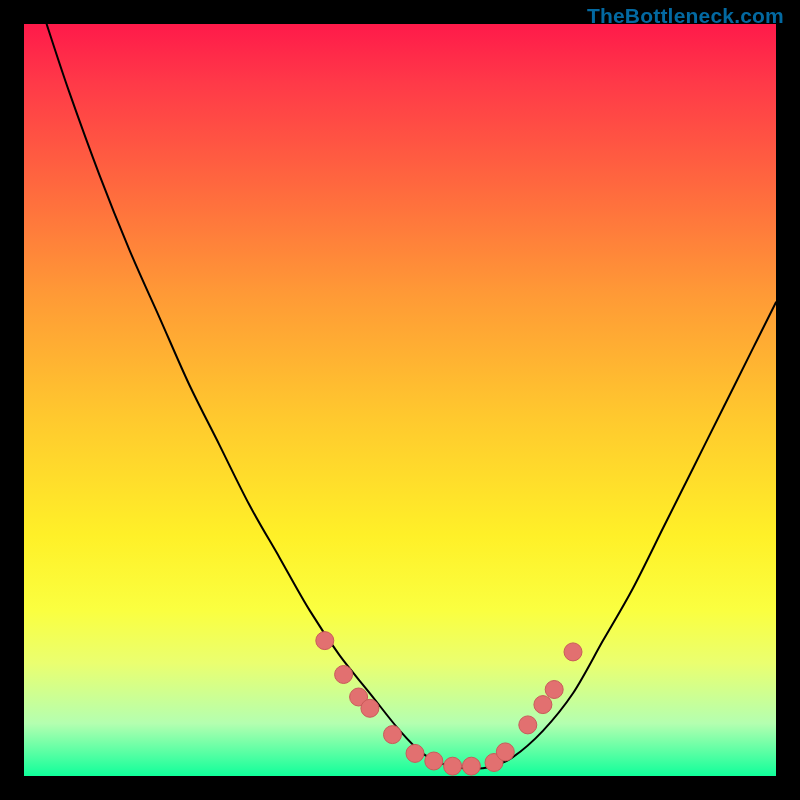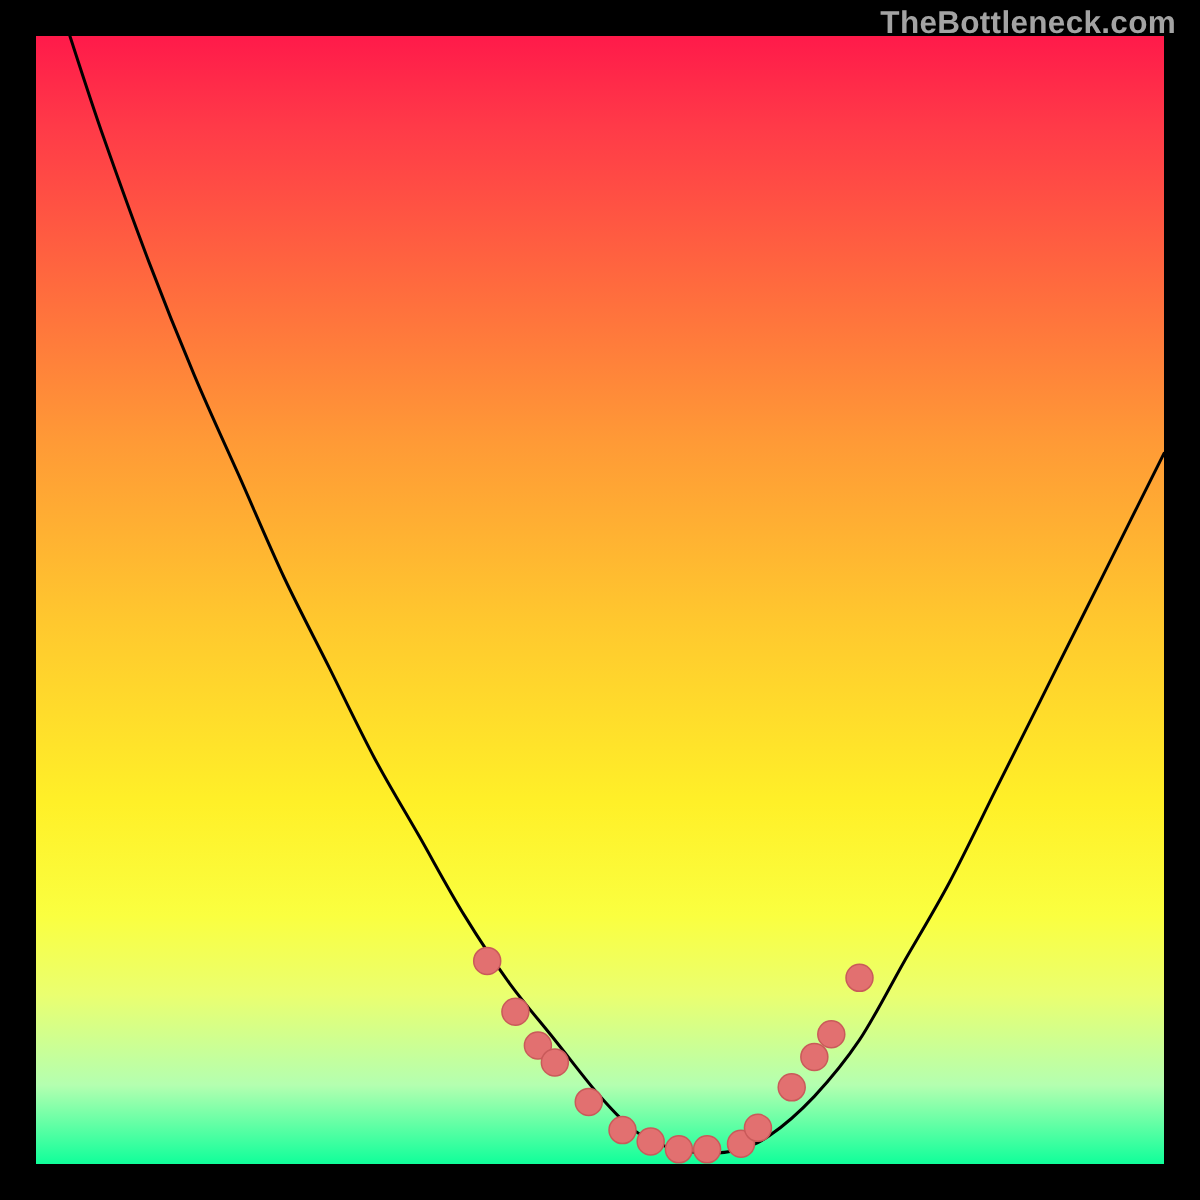--- a/index.html
+++ b/index.html
@@ -28,21 +28,21 @@
       #eaff70 85%,
       #b4ffb0 93%,
       #10ff9a 100%);
   }
   .watermark {
     position: absolute;
     top: 4px;
     right: 16px;
     font-size: 21px;
     font-weight: 600;
-    color: #a3a3a3;
+    color: #0369a1;
     letter-spacing: 0.2px;
     font-family: Arial, Helvetica, sans-serif;
   }
   svg.plot {
     position: absolute;
     left: 0;
     top: 0;
   }
 </style>
 </head>

